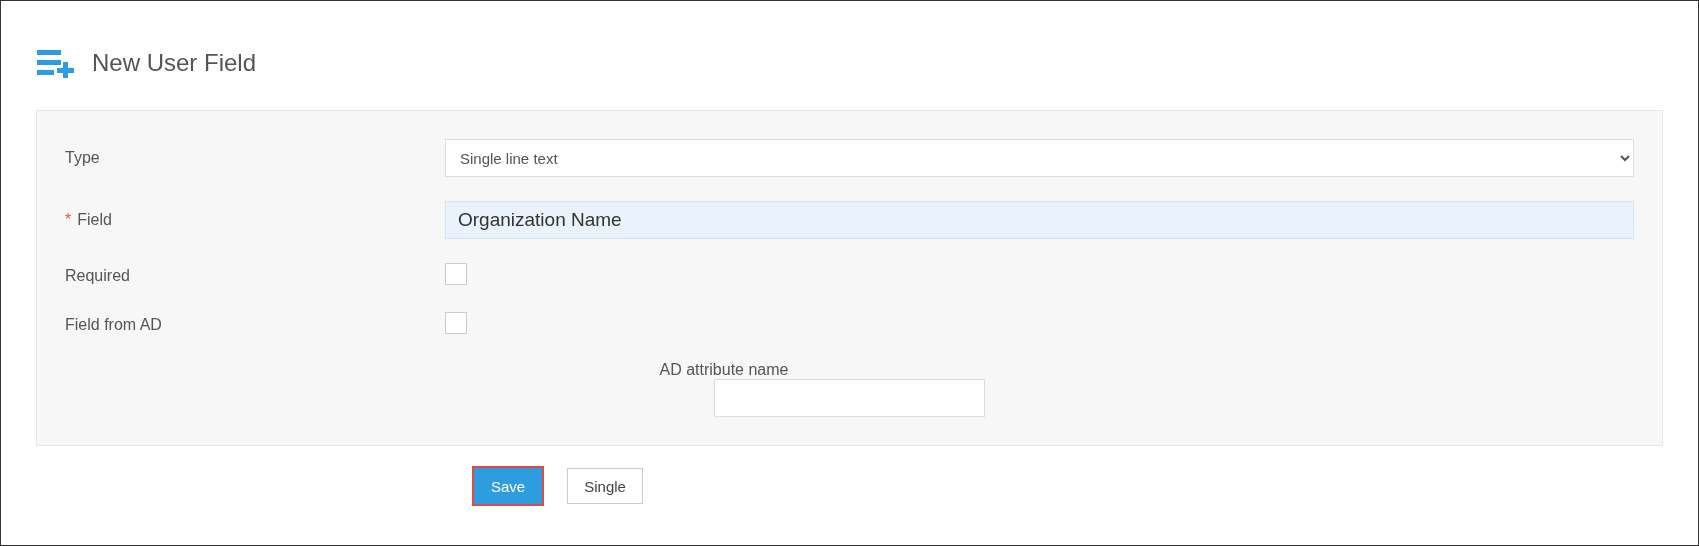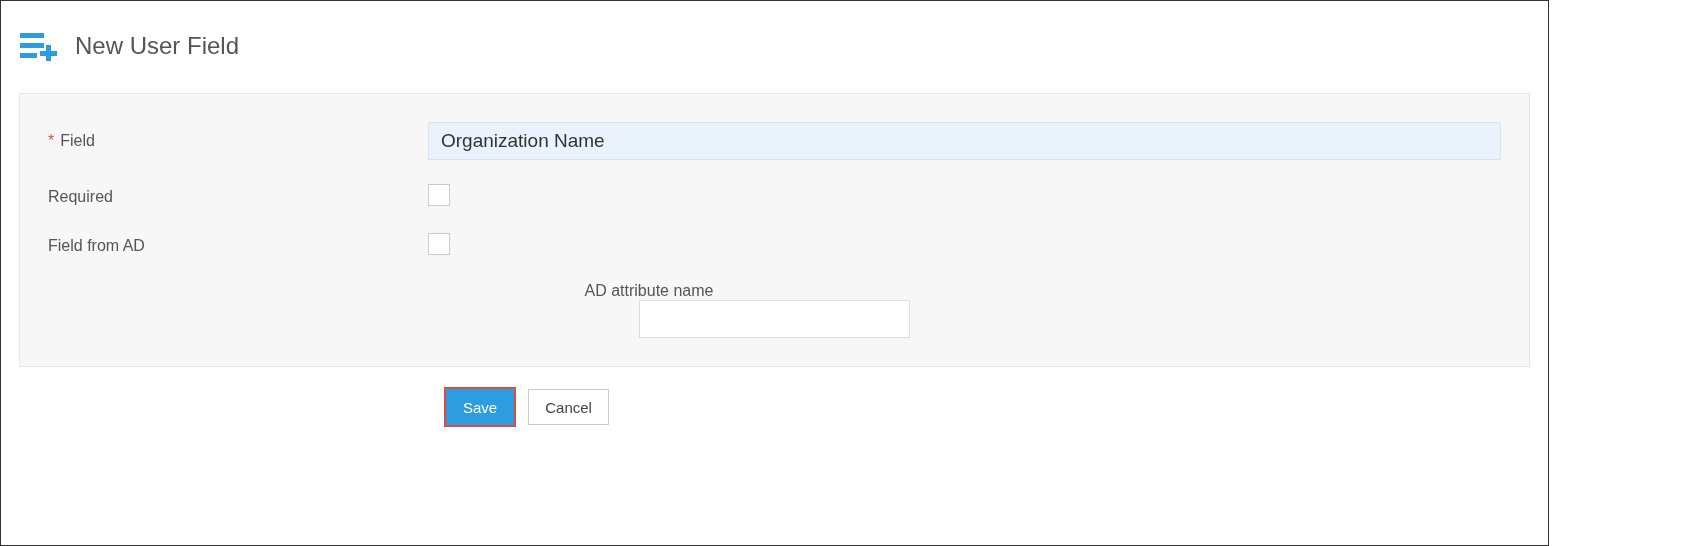--- a/index.html
+++ b/index.html
@@ -5,25 +5,25 @@
   * { box-sizing: border-box; }
   html, body {
     margin: 0;
     padding: 0;
     font-family: "Segoe UI", "Helvetica Neue", Arial, sans-serif;
     font-size: 15px;
     color: #555;
     background: #fff;
   }
   .page {
-    width: 1549px;
+    width: 1699px;
     height: 546px;
     border: 1px solid #333;
     position: relative;
-    padding: 0;
+    padding: 17px;
   }
 
   .header {
     display: flex;
     align-items: center;
     padding: 28px 18px 20px 18px;
   }
   .header-icon {
     width: 44px;
     height: 34px;
@@ -114,20 +114,21 @@
     padding: 0 16px;
     font-size: 15px;
     border: 1px solid #ccc;
     background: #fff;
     color: #444;
     cursor: pointer;
     margin-right: 14px;
     display: inline-flex;
     align-items: center;
     justify-content: center;
+    margin-left: 11px;
   }
   .btn-primary {
     background: #2d9de0;
     color: #fff;
     border: 1px solid #2d9de0;
     outline: 2px solid #e04a3f;
     outline-offset: 0;
   }
 </style>
 </head>
@@ -143,20 +144,28 @@
         <rect x="0" y="22" width="17" height="5" fill="#2d9de0"></rect>
         <rect x="26" y="14" width="5" height="16" fill="#2d9de0"></rect>
         <rect x="20" y="20" width="17" height="5" fill="#2d9de0"></rect>
       </svg>
     </span>
     <span class="header-title">New User Field</span>
   </div>
 
   <div class="form-panel">
 
+    <div class="form-row">
+      <div class="label-col">Type</div>
+      <div class="input-col">
+        <select class="form-select">
+          <option>Single line text</option>
+        </select>
+      </div>
+    </div>
 
     <div class="form-row">
       <div class="label-col">
         <span class="required-star">*</span>
         <span>Field</span>
       </div>
       <div class="input-col">
         <input type="text" class="form-text" value="Organization Name" style="">
       </div>
     </div>
@@ -180,16 +189,16 @@
       <div class="input-col">
         <input type="text" class="form-text plain" value="" style="">
       </div>
     </div>
 
   </div>
 
   <div class="actions">
     <div class="actions-spacer"></div>
     <button class="btn btn-primary">Save</button>
-    <button class="btn">Cancel</button>
+    <button class="btn">Single</button>
   </div>
 
 </div>
 
 </body></html>

